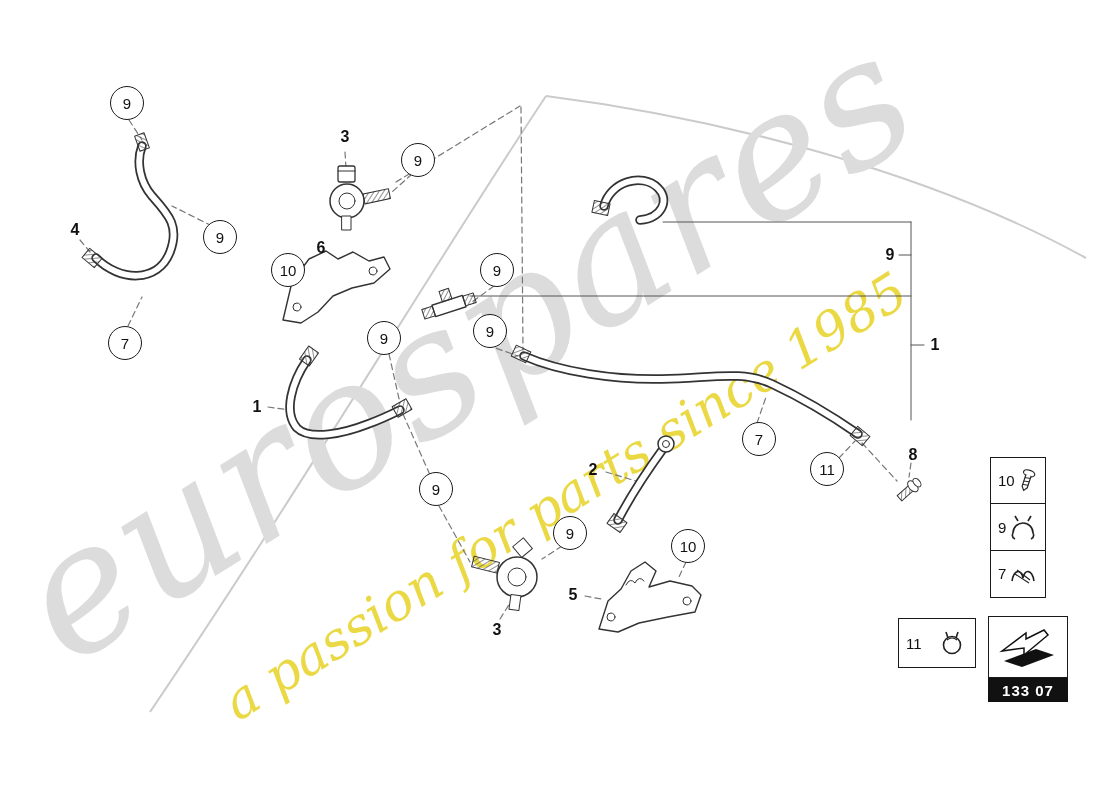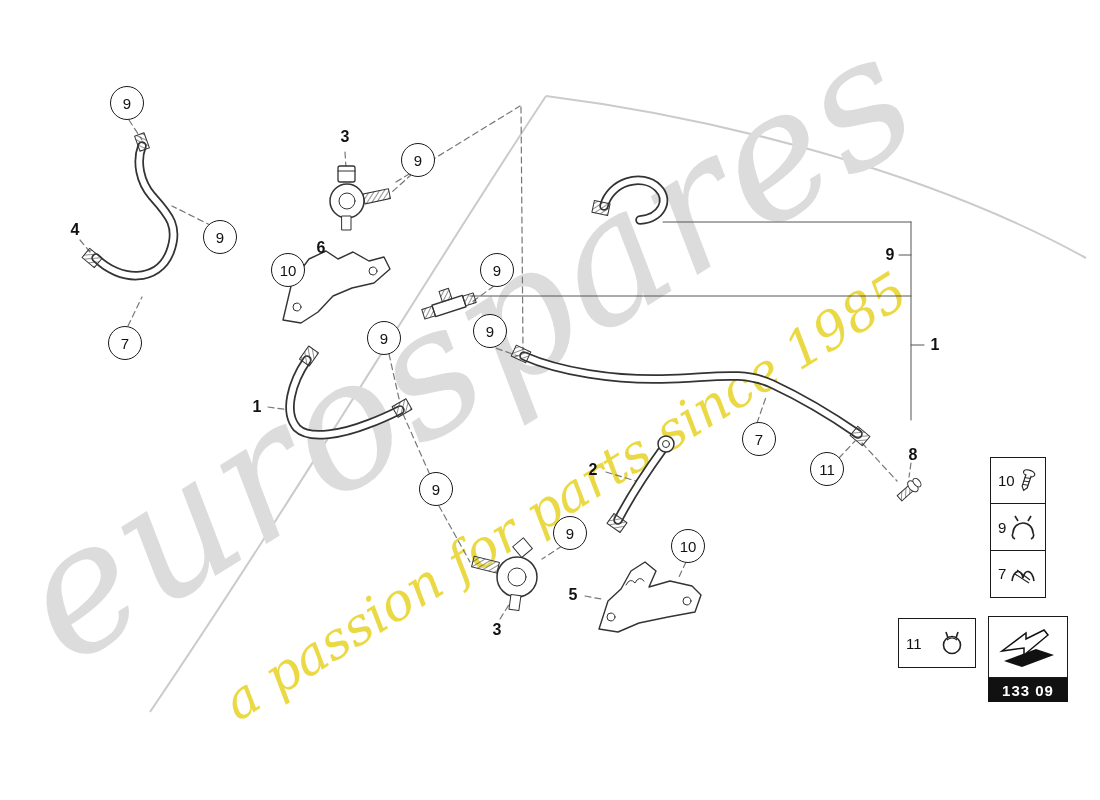--- a/index.html
+++ b/index.html
@@ -261,15 +261,15 @@
     </svg>
   </div>
 
   <div class="legend-box" style="left:988px;top:616px;width:80px;height:62px;justify-content:center">
     <svg width="64" height="48" viewBox="0 0 64 48">
       <polygon points="8,38 40,26 58,32 26,44" fill="#111"></polygon>
       <polygon points="6,28 30,10 30,16 48,7 52,12 28,32 28,25" fill="#fff" stroke="#111" stroke-width="1.5"></polygon>
     </svg>
   </div>
 
-  <div class="code-bar" style="left:988px;top:678px;width:80px;height:24px">133 09</div>
+  <div class="code-bar" style="left:988px;top:678px;width:80px;height:24px">133 07</div>
 
 </div>
 
 </body></html>

